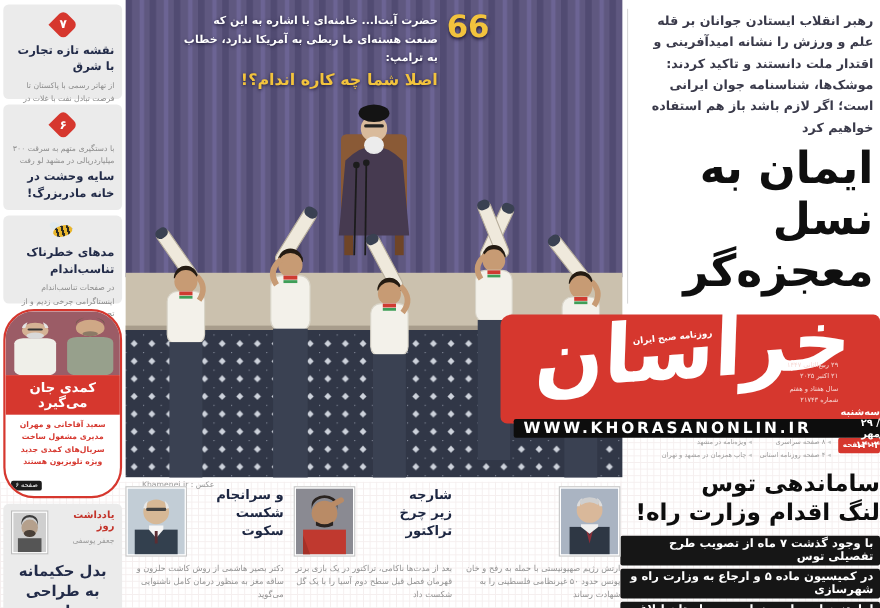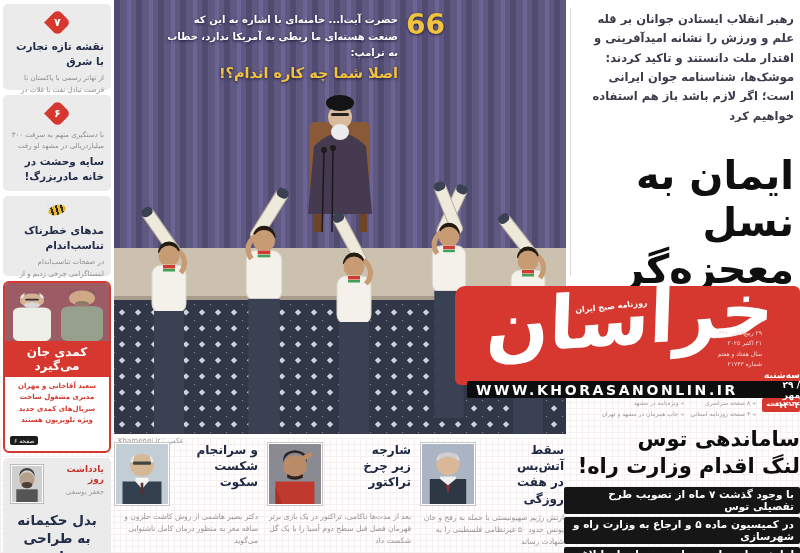--- a/index.html
+++ b/index.html
@@ -34,33 +34,33 @@
   .note-photo{width:30px;height:36px;border:1px solid #bbb;background:#fff;padding:1px;flex:0 0 auto;}
   .note-photo svg{display:block;width:100%;height:100%;}
   .note-label{color:#c3342b;font-weight:800;font-size:9px;}
   .note-author{color:#9a9a9a;font-size:7px;margin-top:4px;}
   .note-title{color:#232c49;font-weight:800;font-size:13.5px;line-height:1.35;text-align:center;margin-top:7px;}
   .ptag{display:inline-block;border:1px solid #c9c9c9;color:#b5443c;font-size:6.5px;
         padding:0 3px;border-radius:2px;background:#fff;}
   
   .photo{left:114px;top:0;width:452px;height:434px;}
   .photo svg{display:block;width:100%;height:100%;}
-  .credit{left:118px;top:437px;font-size:7px;color:#9a9a9a;}
+  .credit{left:129px;top:437px;font-size:7px;color:#9a9a9a;}
   
   .quote{left:163px;top:12px;width:282px;display:flex;gap:8px;
          text-shadow:0 1px 3px rgba(10,5,30,.75);}
   .qmark{color:#f2c33d;font-size:28px;font-weight:900;line-height:.9;flex:0 0 auto;}
   .q-intro{color:#fff;font-size:10px;font-weight:700;line-height:1.65;text-align:right;}
   .q-high{color:#f2c33d;font-size:14.5px;font-weight:900;text-align:right;margin:3px 0 2px;}
   .q-tail{color:#f3f3f3;font-size:9px;font-weight:700;text-align:right;}
   
   .vdiv{left:570px;top:8px;width:1px;height:268px;background:#d9d9d9;}
   .lead{left:576px;top:10px;width:218px;}
   .kicker{color:#3a3a4a;font-size:11.5px;font-weight:700;line-height:1.68;text-align:right;}
-  .headline{margin-top:26px;color:#0f0f0f;font-weight:900;font-size:40px;line-height:1.18;text-align:right;letter-spacing:-1px;}
+  .headline{margin-top:4px;color:#0f0f0f;font-weight:900;font-size:40px;line-height:1.18;text-align:right;letter-spacing:-1px;}
   .headline span{display:block;}
   .lead-sub{margin-top:12px;color:#666;font-size:11.5px;line-height:1.75;text-align:right;}
   .lead-tag{margin-top:8px;text-align:right;}
   
   .masthead{left:455px;top:286px;width:345px;height:99px;background:#d6372e;border-radius:10px 6px 6px 6px;z-index:5;}
   .brand{position:absolute;left:30px;right:25px;top:-8px;text-align:center;color:#fff;font-weight:900;
          font-size:74px;line-height:1.1;transform:rotate(-4deg) skewX(-6deg);}
   .tagline{position:absolute;right:152px;top:16px;color:#fff;font-size:8px;font-weight:700;transform:rotate(-6deg);}
   .mh-info{position:absolute;right:38px;bottom:16px;color:#f7d9d5;font-size:6px;line-height:1.7;text-align:right;}
   .strip{position:absolute;left:12px;right:0;bottom:-13px;height:17px;background:#0d0d0d;border-radius:2px;
@@ -242,24 +242,20 @@
       <span>در کمیسیون ماده ۵ و ارجاع به وزارت راه و شهرسازی</span>
       <span>اما هنوز این طرح، نهایی و به استان ابلاغ نشده است</span>
     </div>
 
   </div>
 
   <div class="abs articles">
 
     <div class="article">
       <div class="art-top">
-        <div class="art-title">
-          <span>سقط آتش‌بس</span>
-          <span>در هفت روزگی</span>
-        </div>
         <div class="art-photo">
           <svg viewBox="0 0 40 48" preserveAspectRatio="none">
             <rect width="40" height="48" fill="#aab4c2"></rect>
             <rect x="6" y="28" width="28" height="20" fill="#2e3744"></rect>
             <path d="M17,28 L20,34 L23,28 L20,40 Z" fill="#8c2f39"></path>
             <path d="M14,28 L20,33 L26,28 L26,26 L14,26 Z" fill="#f0f0f0"></path>
             <circle cx="20" cy="16" r="9" fill="#d9b89a"></circle>
             <path d="M11,13 a9,9 0 0 1 4,-6 l-2,6 z" fill="#dcdcdc"></path>
             <path d="M29,13 a9,9 0 0 0 -4,-6 l2,6 z" fill="#dcdcdc"></path>
             <path d="M13,9 q7,-5 14,0 l-1,3 q-6,-4 -12,0 z" fill="#cfcfcf"></path>
@@ -342,21 +338,21 @@
 
     <div class="card" style="height:80px;">
       <div class="bee">
           <b></b>
           <i></i>
         </div>
       <div class="card-title">مدهای خطرناک تناسب‌اندام</div>
       <div class="card-body">در صفحات تناسب‌اندام اینستاگرامی چرخی زدیم و از تجویزهای عجیب و غریب برای رژیم‌های لاغری نوشتیم</div>
     </div>
 
-    <div class="komedi" style="height:168px;">
+    <div class="komedi" style="height:168px;border-radius:28px;">
       <svg viewBox="0 0 104 100" preserveAspectRatio="none">
         <rect width="104" height="100" fill="#a3646e"></rect>
         <rect width="104" height="100" fill="#8d4e59" opacity="0.35"></rect>
         <rect x="8" y="42" width="38" height="58" rx="8" fill="#efefe9"></rect>
         <circle cx="27" cy="30" r="12" fill="#d5b294"></circle>
         <path d="M15,26 a12,12 0 0 1 5,-9 l-2,9 z" fill="#e3e3e3"></path>
         <path d="M39,26 a12,12 0 0 0 -5,-9 l2,9 z" fill="#e3e3e3"></path>
         <ellipse cx="27" cy="38" rx="8" ry="5" fill="#d9d9d9"></ellipse>
         <rect x="20" y="27" width="14" height="3" rx="1.5" fill="#333"></rect>
         <rect x="56" y="40" width="42" height="60" rx="9" fill="#97a08c"></rect>

